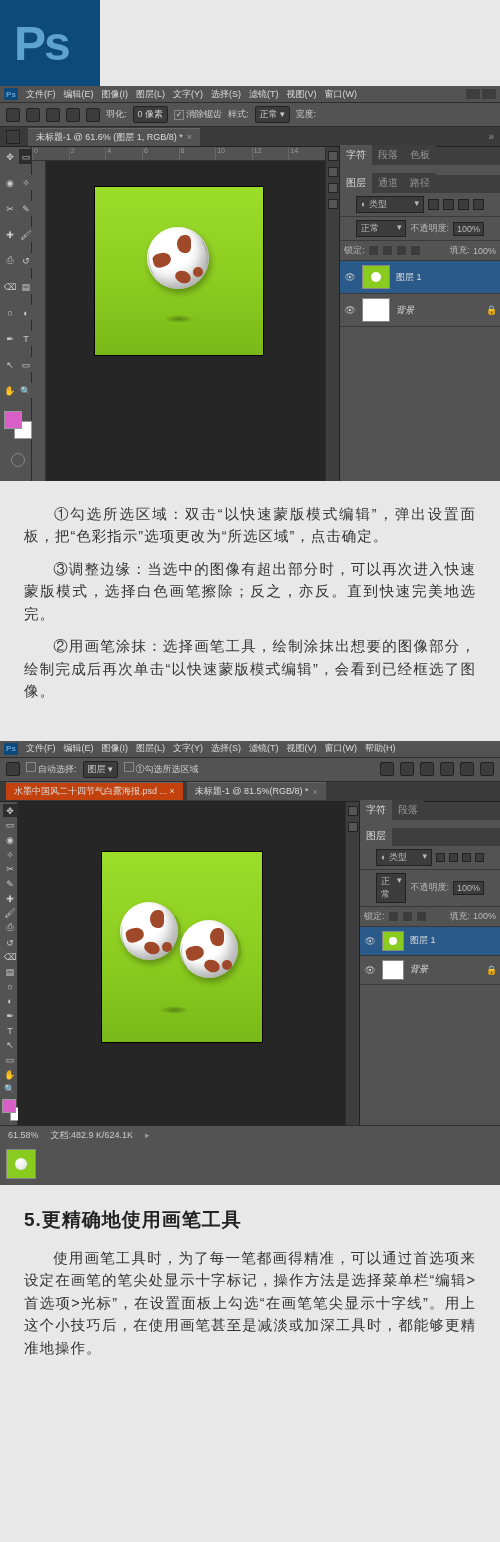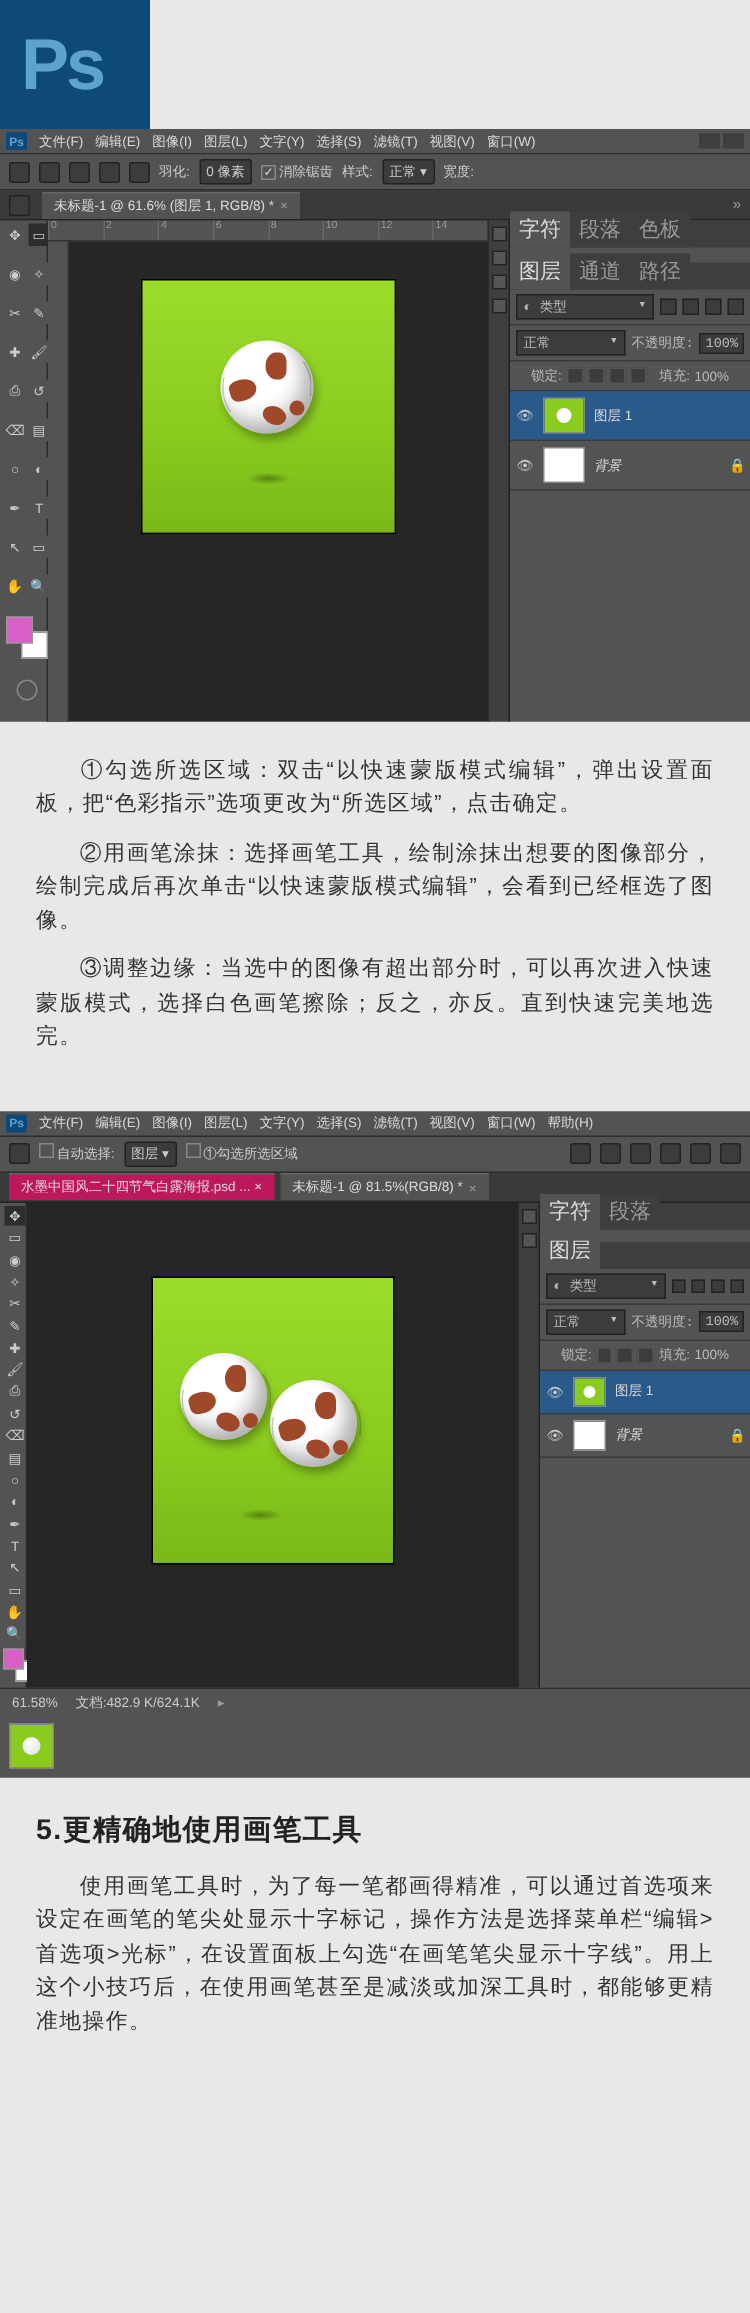--- a/index.html
+++ b/index.html
@@ -60,26 +60,26 @@
   .shadow { position:absolute; width:30px; height:8px; background:radial-gradient(ellipse,#3a5a0a 0%,transparent 70%); bottom:32px; left:50%; transform:translateX(-50%); border-radius:50%; opacity:.6;}
   .ruler-h { position:absolute; top:0; left:0; right:0; height:14px; background:#535353; border-bottom:1px solid #333; font-size:7px; color:#999; display:flex;}
   .ruler-h div { flex:1; border-left:1px solid #666; padding-left:1px; }
   .ruler-v { position:absolute; top:14px; left:0; bottom:0; width:14px; background:#535353; border-right:1px solid #333;}
   .side-collapse { width:14px; background:#3e3e3e; border-right:1px solid #222; display:flex; flex-direction:column; align-items:center; padding-top:4px; gap:6px;}
   .side-collapse div { width:10px; height:10px; background:#555; border:1px solid #222; }
 
   .panels { width:160px; background:#535353; display:flex; flex-direction:column; font-size:9px;}
   .panels.wide { width:140px; }
   .panel-tabs { display:flex; background:#3e3e3e; height:18px; align-items:flex-end;}
-  .panel-tabs span { padding:3px 6px; background:#3e3e3e; color:#999; font-size:14px;}
+  .panel-tabs span { padding:3px 6px; background:#3e3e3e; color:#999; font-size:10px;}
   .panel-tabs span.on { background:#535353; color:#ddd;}
-  .panel-row { display:flex; align-items:center; gap:4px; padding:3px 4px; border-bottom:1px solid #3a3a3a; color:#bbb;font-family:Liberation Mono, monospace;}
+  .panel-row { display:flex; align-items:center; gap:4px; padding:3px 16px; border-bottom:1px solid #3a3a3a; color:#bbb;}
   .panel-row .sel { flex:1; background:#3c3c3c; border:1px solid #222; padding:1px 4px; display:flex; justify-content:space-between;}
   .panel-row .pct { background:#3c3c3c; border:1px solid #222; padding:1px 3px;}
-  .lock-row { display:flex; align-items:center; gap:3px; padding:3px 14px; border-bottom:1px solid #3a3a3a; color:#bbb;}
+  .lock-row { display:flex; align-items:center; gap:3px; padding:3px 4px; border-bottom:1px solid #3a3a3a; color:#bbb;}
   .lock-row .ic { width:11px; height:11px; border:1px solid #555; background:#3c3c3c;}
   .layer { display:flex; align-items:center; gap:6px; padding:4px; border-bottom:1px solid #3a3a3a;}
   .layer .eye { width:12px; color:#ccc; text-align:center;}
   .layer .thumb { width:28px; height:24px; border:1px solid #888; background:#fff; display:flex; align-items:center; justify-content:center; overflow:hidden;}
   .layer.sel { background:#2a5a8a; }
   .layer .name { color:#ddd; font-size:9px;}
   .layer .lock { margin-left:auto; width:10px; color:#aaa; font-size:9px;}
 
   .statusbar { height:20px; background:#535353; border-top:1px solid #2d2d2d; display:flex; align-items:center; padding:0 8px; gap:12px; font-size:9px; color:#ccc;}
   .timeline-hdr { height:16px; background:#3e3e3e; display:flex; align-items:center; padding:0 6px; font-size:9px; color:#ccc;}
@@ -259,22 +259,22 @@
         <div class="thumb"></div>
         <span class="name" style="font-style:italic">背景</span>
         <span class="lock">🔒</span>
       </div>
     </div>
   </div>
 </div>
 
 <div class="article">
   <p><span class="indent"></span><span>①勾选所选区域：双击“以快速蒙版模式编辑”，弹出设置面板，把“色彩指示”选项更改为“所选区域”，点击确定。</span></p>
+  <p><span class="indent"></span><span>③调整边缘：当选中的图像有超出部分时，可以再次进入快速蒙版模式，选择白色画笔擦除；反之，亦反。直到快速完美地选完。</span></p>
   <p><span class="indent"></span><span>②用画笔涂抹：选择画笔工具，绘制涂抹出想要的图像部分，绘制完成后再次单击“以快速蒙版模式编辑”，会看到已经框选了图像。</span></p>
-  <p><span class="indent"></span><span>③调整边缘：当选中的图像有超出部分时，可以再次进入快速蒙版模式，选择白色画笔擦除；反之，亦反。直到快速完美地选完。</span></p>
 </div>
 
 <div class="ps-shot two">
 
   <div class="ps-menubar">
     <div class="ps-mini">Ps</div>
     <span>文件(F)</span>
     <span>编辑(E)</span>
     <span>图像(I)</span>
     <span>图层(L)</span>
@@ -294,21 +294,21 @@
     <div style="flex:1"></div>
     <div class="ico"></div>
       <div class="ico"></div>
       <div class="ico"></div>
       <div class="ico"></div>
       <div class="ico"></div>
       <div class="ico"></div>
   </div>
 
   <div class="ps-tabbar">
-    <div class="ps-tab" style="background:#be185d">
+    <div class="ps-tab" style="background:#c2410c">
       <span>水墨中国风二十四节气白露海报.psd ... ×</span>
     </div>
     <div class="ps-tab">
       <span>未标题-1 @ 81.5%(RGB/8) *</span>
       <span class="x">×</span>
     </div>
   </div>
 
   <div class="ps-body two">
     <div class="toolbox" style="display:flex;width:18px">

